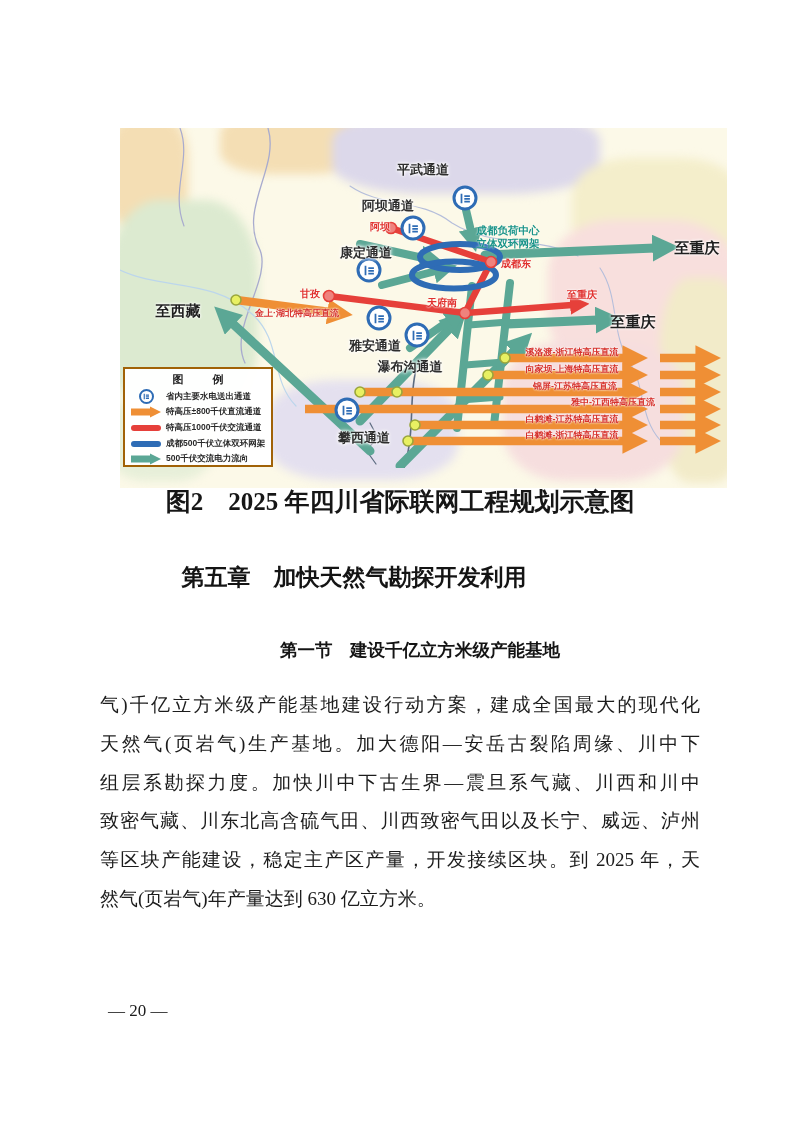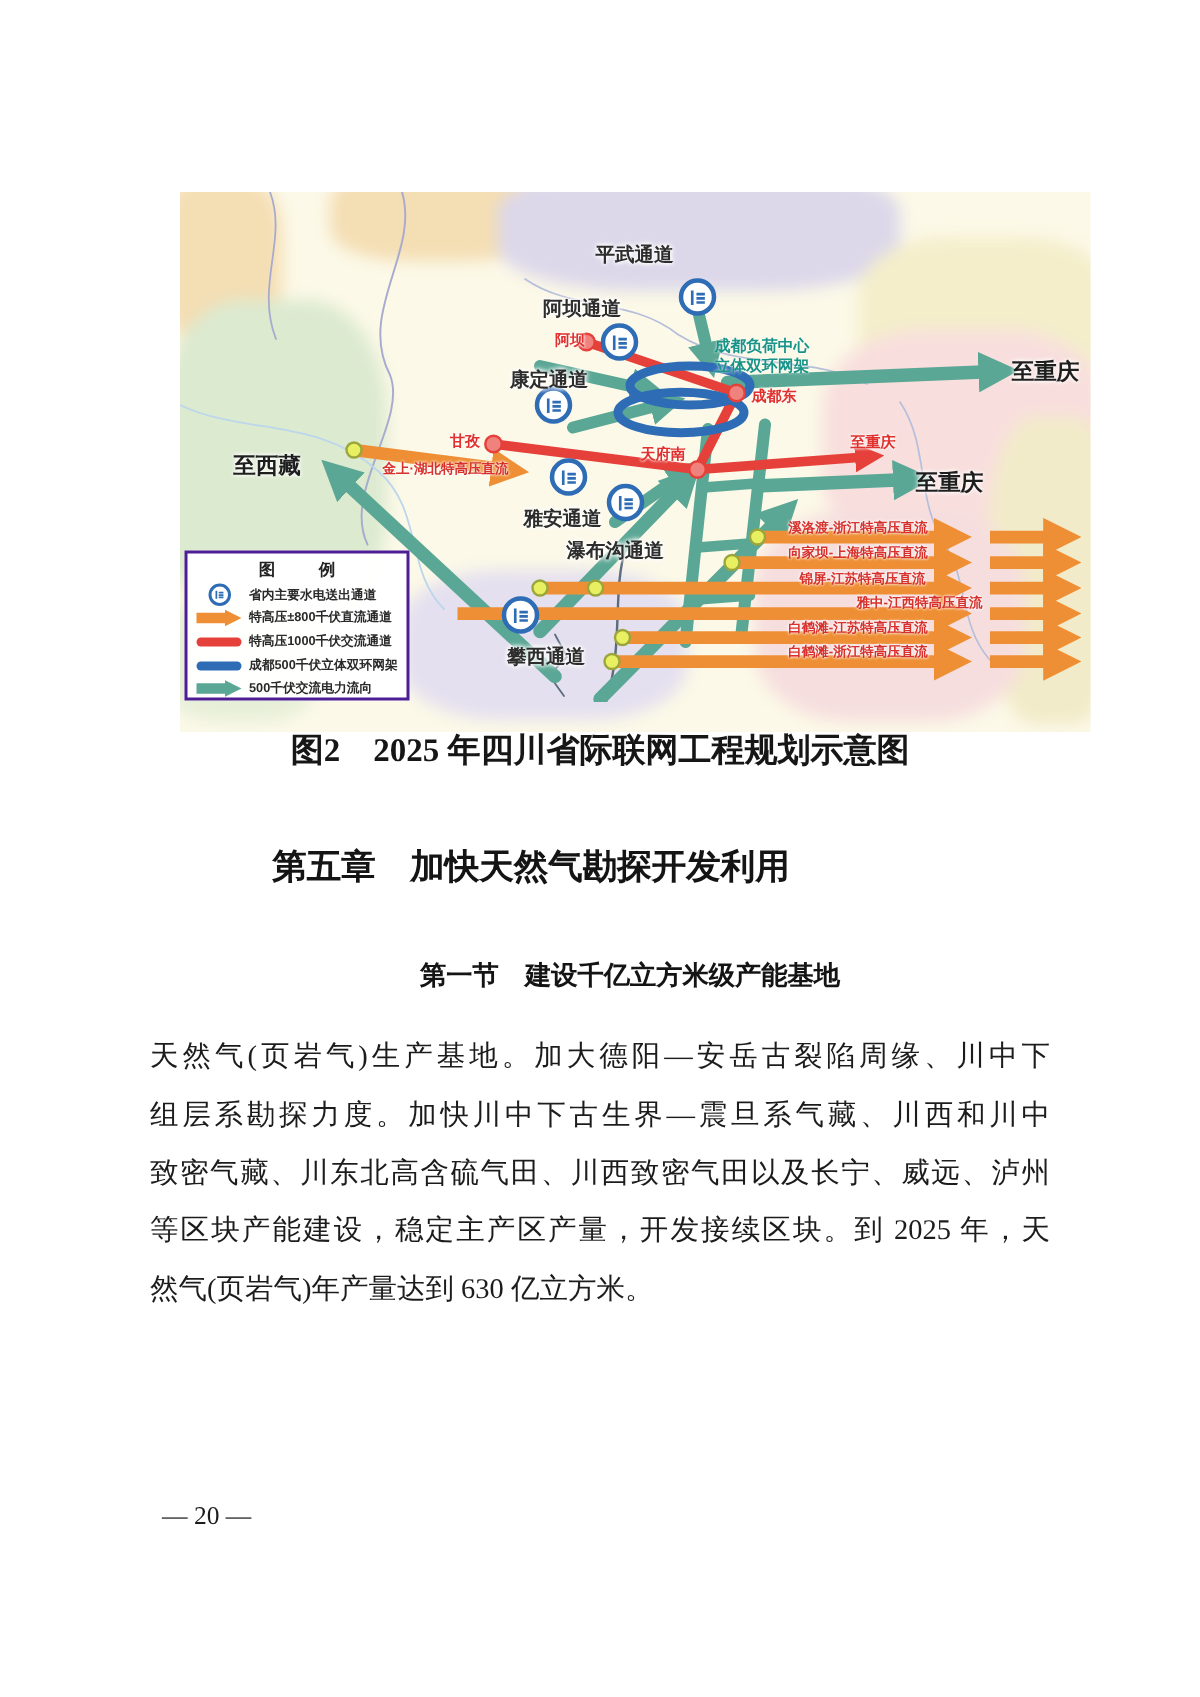--- a/index.html
+++ b/index.html
@@ -30,31 +30,31 @@
   .dest{font-weight:700;font-size:15px;color:#1e1e1e;text-shadow:0 0 3px #fff,0 0 3px #fff;}
   .st  {font-weight:700;font-size:10px;color:#e0312e;text-shadow:0 0 2px #fff,0 0 2px #fff;}
   .dc  {font-weight:700;font-size:9px;color:#d6312c;text-shadow:0 0 2px #fff,0 0 2px #fff;}
   .tc  {font-weight:700;font-size:10.5px;color:#1a9489;text-shadow:0 0 2px #fff;}
 
   .hicon{position:absolute;width:25px;height:25px;border-radius:50%;background:#fff;
          border:3px solid #2e6cb5;box-sizing:border-box;transform:translate(-50%,-50%);
          display:flex;align-items:center;justify-content:center;}
 
   .legend{position:absolute;left:3px;top:239px;width:150px;height:100px;background:rgba(255,255,255,.97);
-          border:2px solid #4c1d95;box-sizing:border-box;padding:3px 5px 2px 5px;}
+          border:2px solid #a16207;box-sizing:border-box;padding:3px 5px 2px 5px;}
   .legend-title{text-align:center;font:700 11px "Liberation Sans",sans-serif;color:#222;
           letter-spacing:9px;padding-left:9px;margin-bottom:2px;}
   .lrow{display:flex;align-items:center;height:15.6px;gap:4px;}
   .lrow .ic{flex:0 0 32px;display:flex;justify-content:center;align-items:center;}
   .lrow .lt{font:700 8.5px "Liberation Sans",sans-serif;color:#2a2a2a;white-space:nowrap;}
   .hicon.mini{position:static;transform:none;width:15px;height:15px;border-width:2px;}
 
   
   .caption{position:absolute;left:0;width:800px;top:485px;text-align:center;
-           font-family:"Liberation Serif",serif;font-weight:700;font-size:22px;color:#161616;}
+           font-family:"Liberation Serif",serif;font-weight:700;font-size:25px;color:#161616;}
   .chapter{position:absolute;left:0;width:708px;top:562px;text-align:center;
            font-family:"Liberation Sans",sans-serif;font-weight:700;font-size:23px;color:#141414;}
   .section{position:absolute;left:0;width:800px;top:638px;text-align:center;
            font-family:"Liberation Serif",serif;font-weight:700;font-size:17.5px;color:#141414;padding-left:20px;}
   .bodytext{position:absolute;left:100px;width:600px;top:686px;}
   .bline{height:38.8px;line-height:38.8px;font-family:"Liberation Serif",serif;
          font-size:19px;color:#1c1c1c;text-align:justify;text-align-last:justify;overflow:hidden;}
   .bline.first{text-indent:40px;}
   .bline.last{text-align-last:left;}
   .pageno{position:absolute;left:108px;top:1001px;font-family:"Liberation Serif",serif;
@@ -275,20 +275,21 @@
     </div>
   </div>
 
   <div class="caption">图2　2025 年四川省际联网工程规划示意图</div>
 
   <div class="chapter">第五章　加快天然气勘探开发利用</div>
 
   <div class="section">第一节　建设千亿立方米级产能基地</div>
 
   <div class="bodytext">
+    <div class="bline">气)千亿立方米级产能基地建设行动方案，建成全国最大的现代化</div>
     <div class="bline">天然气(页岩气)生产基地。加大德阳—安岳古裂陷周缘、川中下</div>
     <div class="bline">组层系勘探力度。加快川中下古生界—震旦系气藏、川西和川中</div>
     <div class="bline">致密气藏、川东北高含硫气田、川西致密气田以及长宁、威远、泸州</div>
     <div class="bline">等区块产能建设，稳定主产区产量，开发接续区块。到 2025 年，天</div>
     <div class="bline last">然气(页岩气)年产量达到 630 亿立方米。</div>
   </div>
 
   <div class="pageno">— 20 —</div>
 </div>
 

